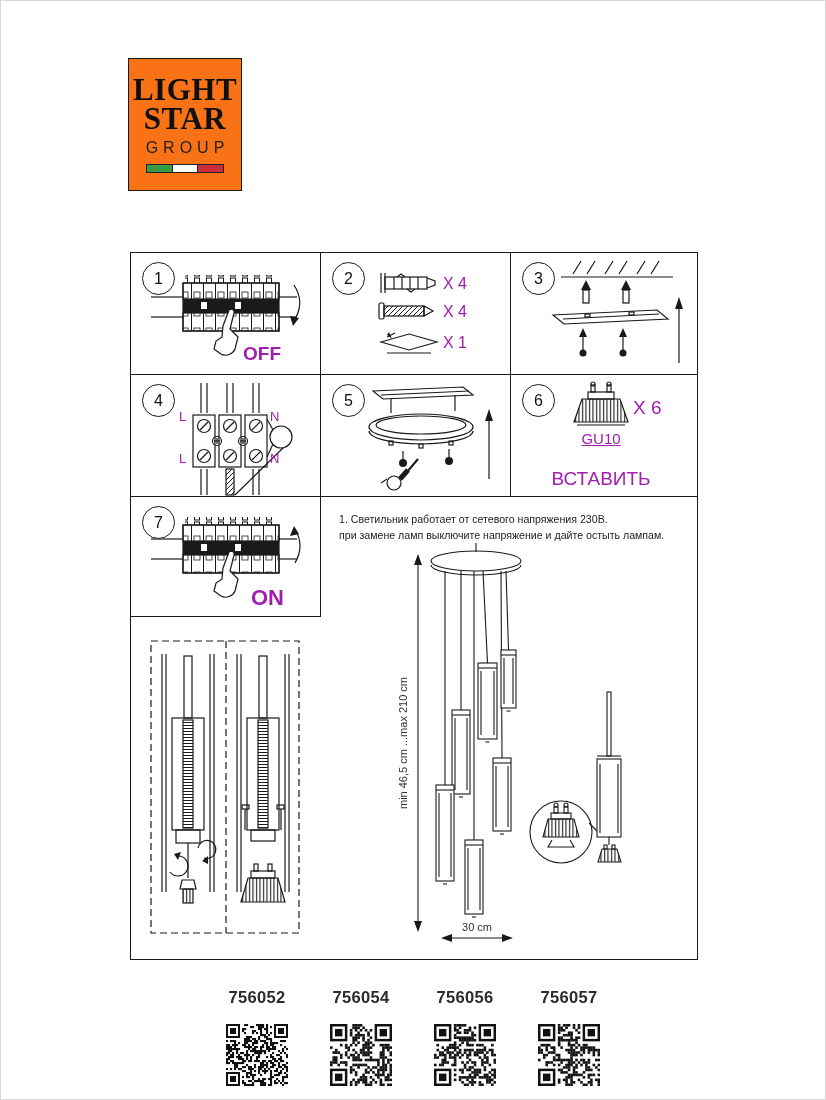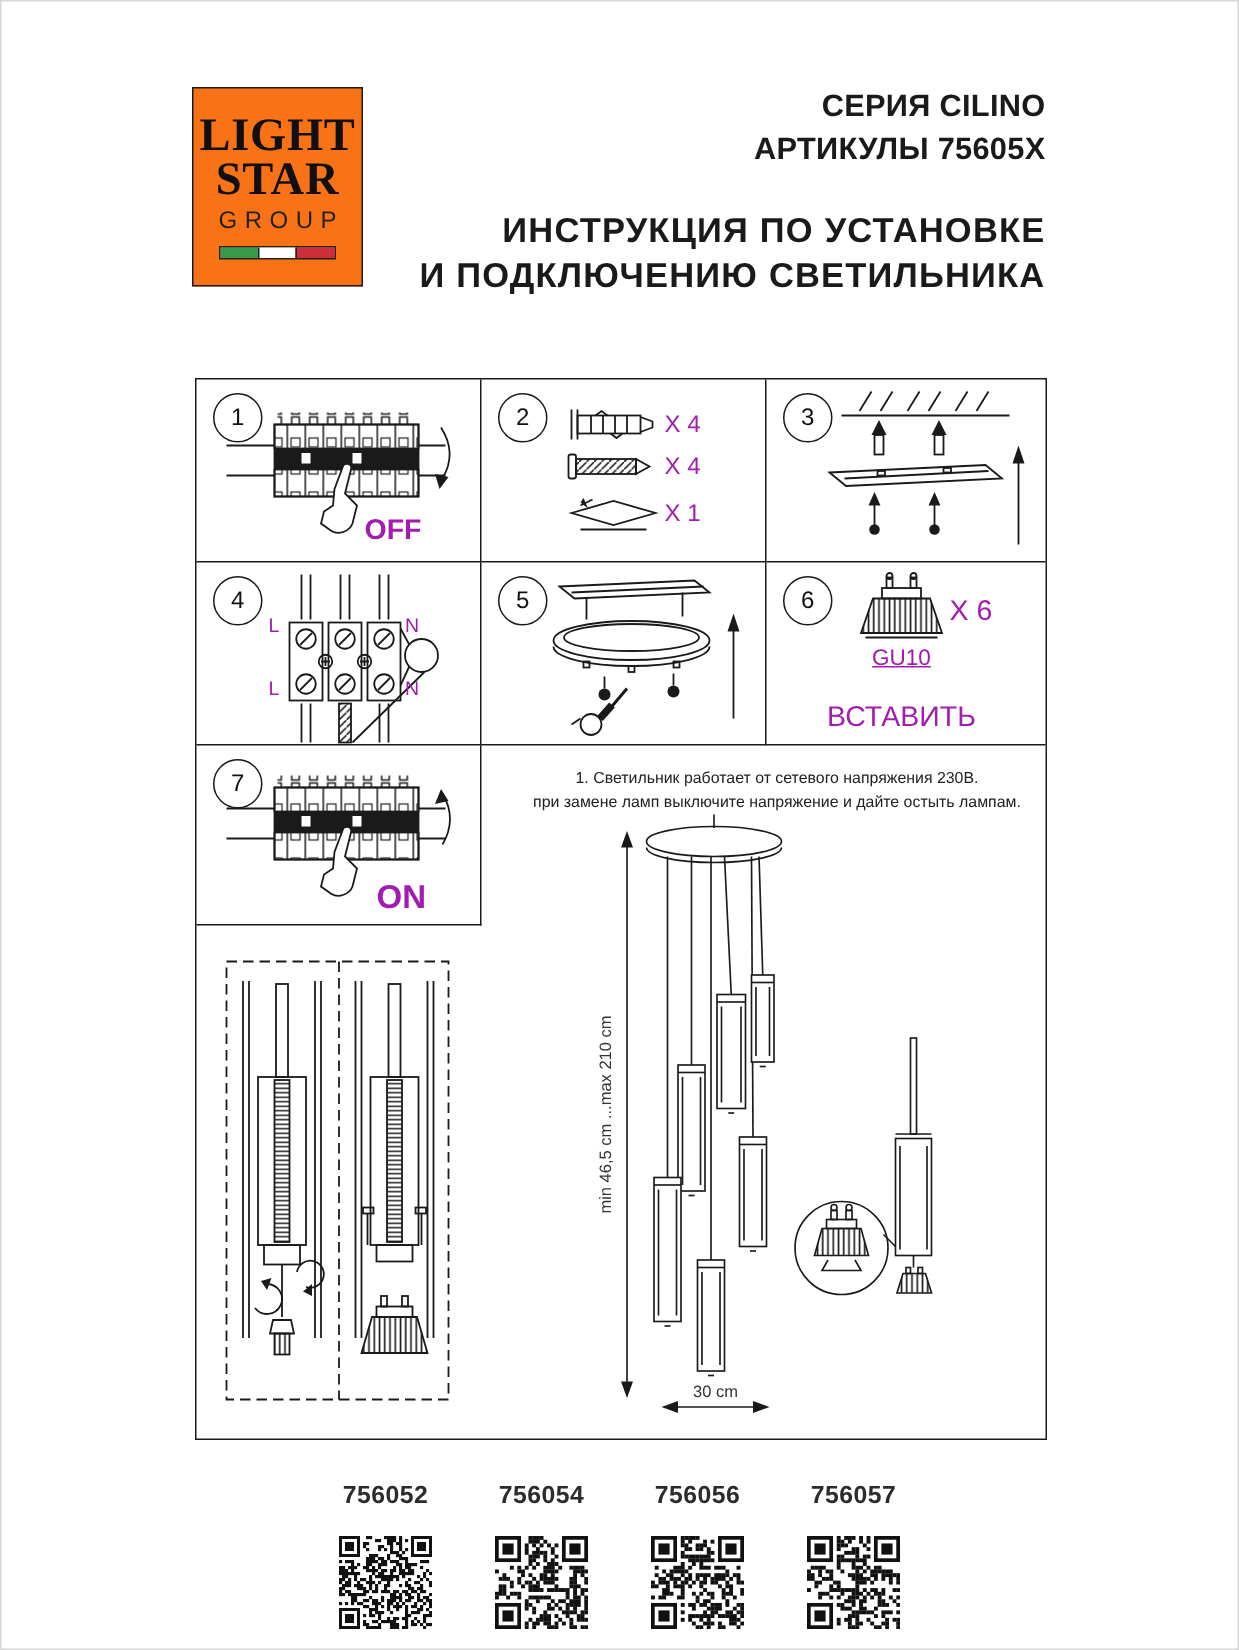--- a/index.html
+++ b/index.html
@@ -66,28 +66,20 @@
     <div class="logo-word">LIGHT</div>
     <div class="logo-word">STAR</div>
     <div class="logo-group">GROUP</div>
     <div class="flag">
       <i style="background: rgb(55, 155, 72);"></i>
         <i style="background: rgb(255, 255, 255);"></i>
         <i style="background: rgb(205, 46, 60);"></i>
     </div>
   </div>
 
-  <div class="hdr">
-    <div class="hdr-sub">СЕРИЯ CILINO</div>
-    <div class="hdr-sub">АРТИКУЛЫ 75605X</div>
-    <div class="hdr-title">
-      <div>ИНСТРУКЦИЯ ПО УСТАНОВКЕ</div>
-      <div>И ПОДКЛЮЧЕНИЮ СВЕТИЛЬНИКА</div>
-    </div>
-  </div>
 
   <div class="tbl">
 
     <div class="cell b-r b-b" style="left:0;top:0;width:190px;height:122px;">
       <div class="badge">1</div>
       <svg class="art" width="190" height="122" viewBox="0 0 190 122">
         <g stroke="#1a1a1a" fill="none" stroke-width="1.2">
           <line x1="20" y1="44" x2="52" y2="44"></line>
             <line x1="20" y1="64" x2="52" y2="64"></line>
           <line x1="148" y1="44" x2="166" y2="44"></line>
@@ -283,21 +275,21 @@
           <rect x="104" y="47" width="6" height="7" fill="#fff" stroke="none"></rect>
           <rect x="52" y="58" width="96" height="18" fill="url(#pat-cols)"></rect>
           <path d="M98,55 c3,-2 6,0 5,3 l-4,16 8,8 -3,12 c-2,5 -9,8 -14,5 l-7,-5 2,-8 6,-4 1,-11 z" fill="#fff"></path>
           <path d="M164,66 q10,-17 0,-34"></path>
           <polygon points="159,39 168,37 163,29" fill="#1a1a1a" stroke="none"></polygon>
         </g>
       </svg>
       <span class="celltxt" style="left:120px;top:88px;font-size:22px;font-weight:700;">ON</span>
     </div>
 
-    <div class="cell" style="left:190px;top:244px;width:376px;height:120px;padding:14px 0 0 18px;text-align:center;">
+    <div class="cell" style="left:190px;top:244px;width:376px;height:120px;padding:14px 0 0 18px;">
       <div class="notes">1. Светильник работает от сетевого напряжения 230В.</div>
       <div class="notes">при замене ламп выключите напряжение и дайте остыть лампам.</div>
     </div>
   </div>
 
   <svg class="abs" style="left:150px;top:640px;" width="150" height="294" viewBox="0 0 150 294">
     <g stroke="#1a1a1a" fill="none" stroke-width="1.2">
       <rect x="1" y="1" width="148" height="292" stroke-dasharray="7 4"></rect>
       <line x1="76" y1="1" x2="76" y2="293" stroke-dasharray="7 4"></line>
 

